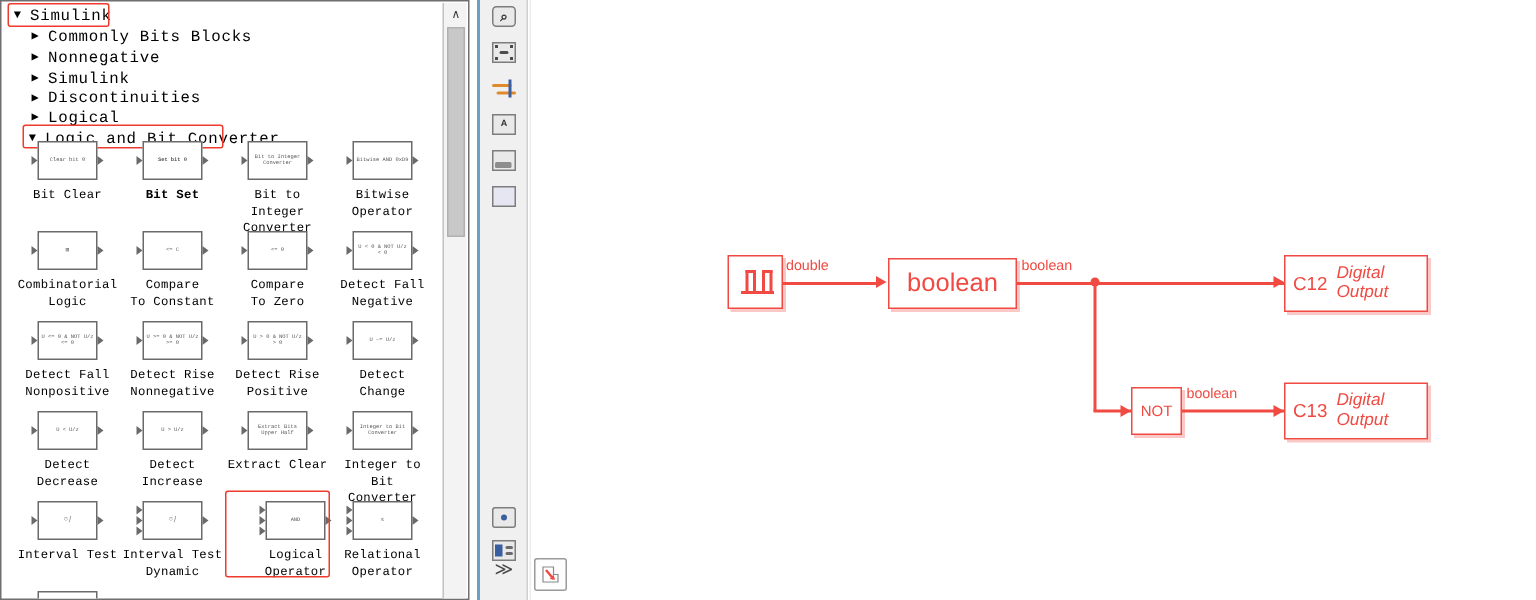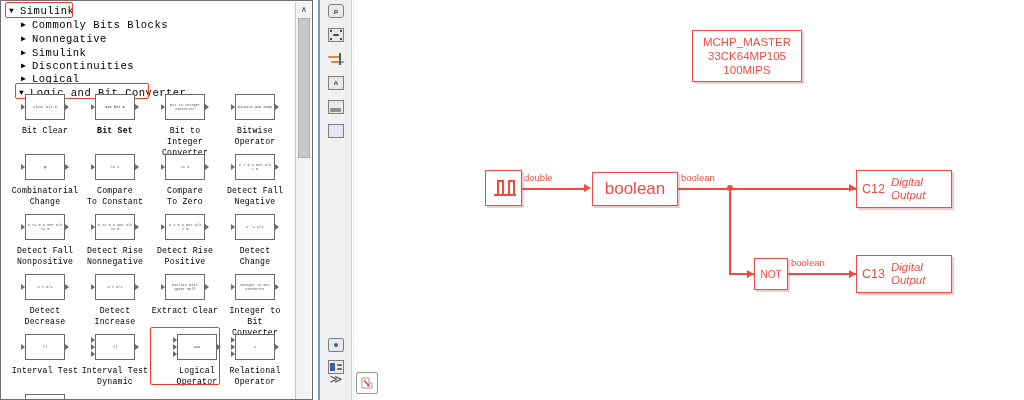--- a/index.html
+++ b/index.html
@@ -234,21 +234,21 @@
           <div class="cap">Bitwise
 Operator</div>
         </div>
         <div class="blk" style="left: 0px; top: 60px;">
           <div class="glyph">
             <div class="bshape">▥</div>
             <span class="port in"></span>
             <span class="port out"></span>
           </div>
           <div class="cap">Combinatorial
-Change</div>
+Logic</div>
         </div>
         <div class="blk" style="left: 70px; top: 60px;">
           <div class="glyph">
             <div class="bshape">&lt;= C</div>
             <span class="port in"></span>
             <span class="port out"></span>
           </div>
           <div class="cap">Compare
 To Constant</div>
         </div>
@@ -461,25 +461,20 @@
         <div class="bar" style="left:2px;top:3px;width:5px;height:8px;background:#3a5fa0;border-radius:0;"></div>
         <div class="bar" style="left:9px;top:4px;width:5px;background:#6a6a6a;"></div>
         <div class="bar" style="left:9px;top:8px;width:5px;background:#6a6a6a;"></div>
         </div>
     </div>
     <div id="chev">≫</div>
   </div>
 
   <div id="canvas">
 
-    <div class="dblk note" style="left:338px;top:30px;width:110px;height:52px;">
-      <span style="white-space:pre-line;">MCHP_MASTER
-33CK64MP105
-100MIPS</span>
-    </div>
 
     <div class="dblk" style="left:131px;top:170px;width:37px;height:36px;">
       <div id="pulse-glyph">
         <div style="left:0;top:14px;width:22px;height:2px;"></div>
         <div style="left:3px;top:0;width:2px;height:16px;"></div>
         <div style="left:3px;top:0;width:7px;height:2px;"></div>
         <div style="left:8px;top:0;width:2px;height:16px;"></div>
         <div style="left:14px;top:0;width:2px;height:16px;"></div>
         <div style="left:14px;top:0;width:7px;height:2px;"></div>
         <div style="left:19px;top:0;width:2px;height:16px;"></div>

